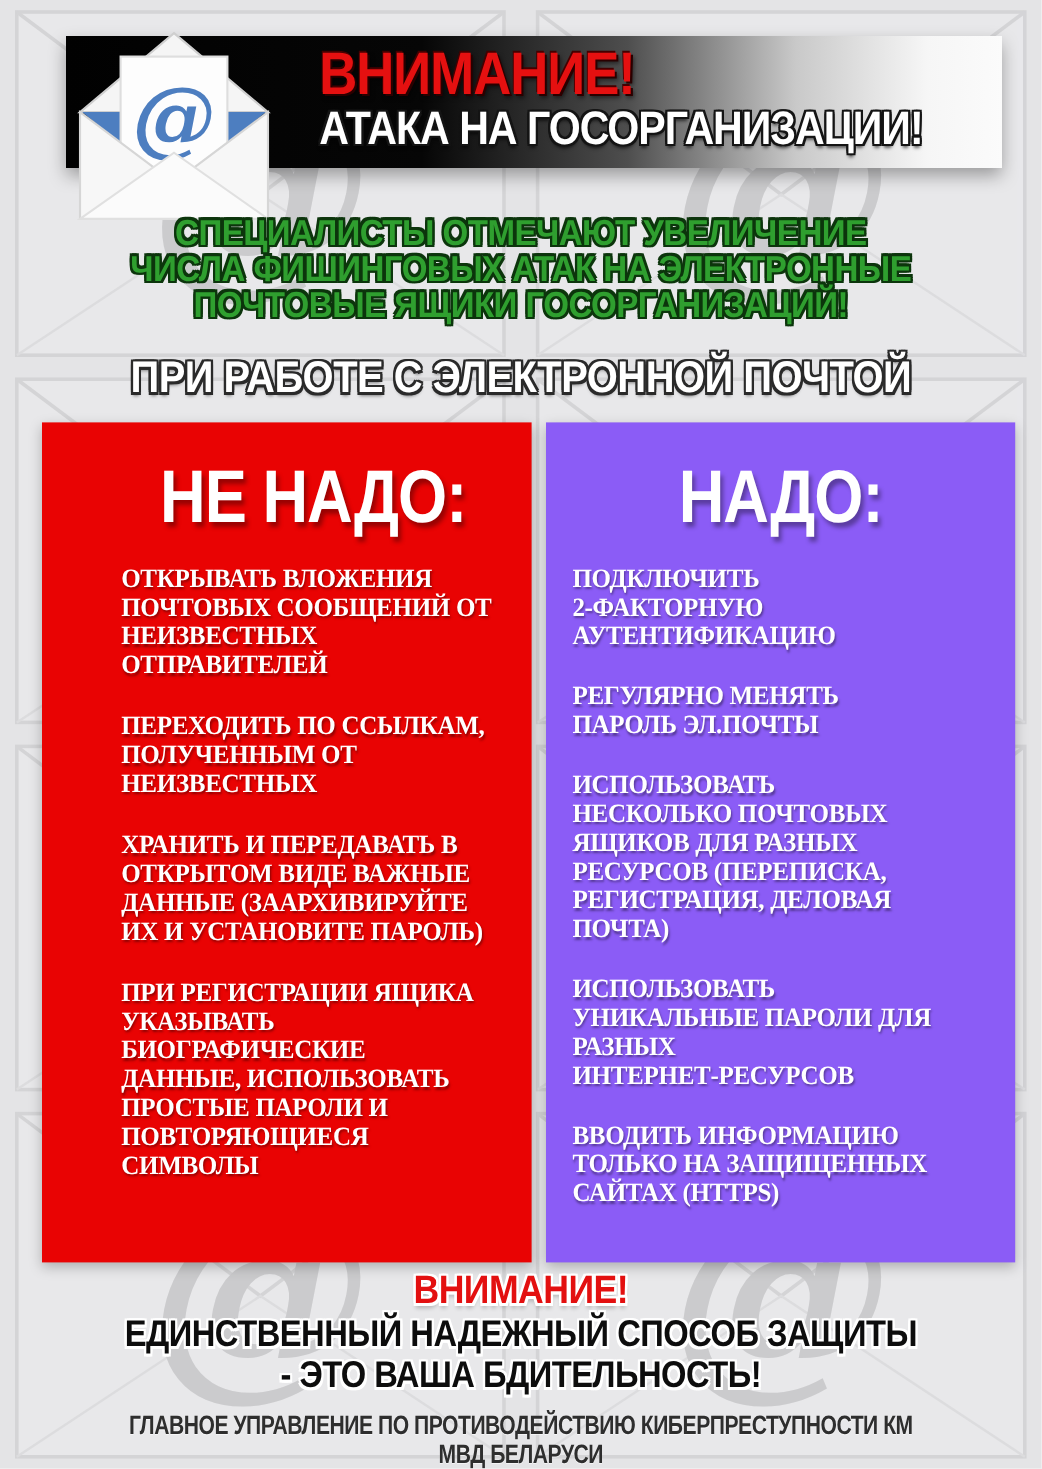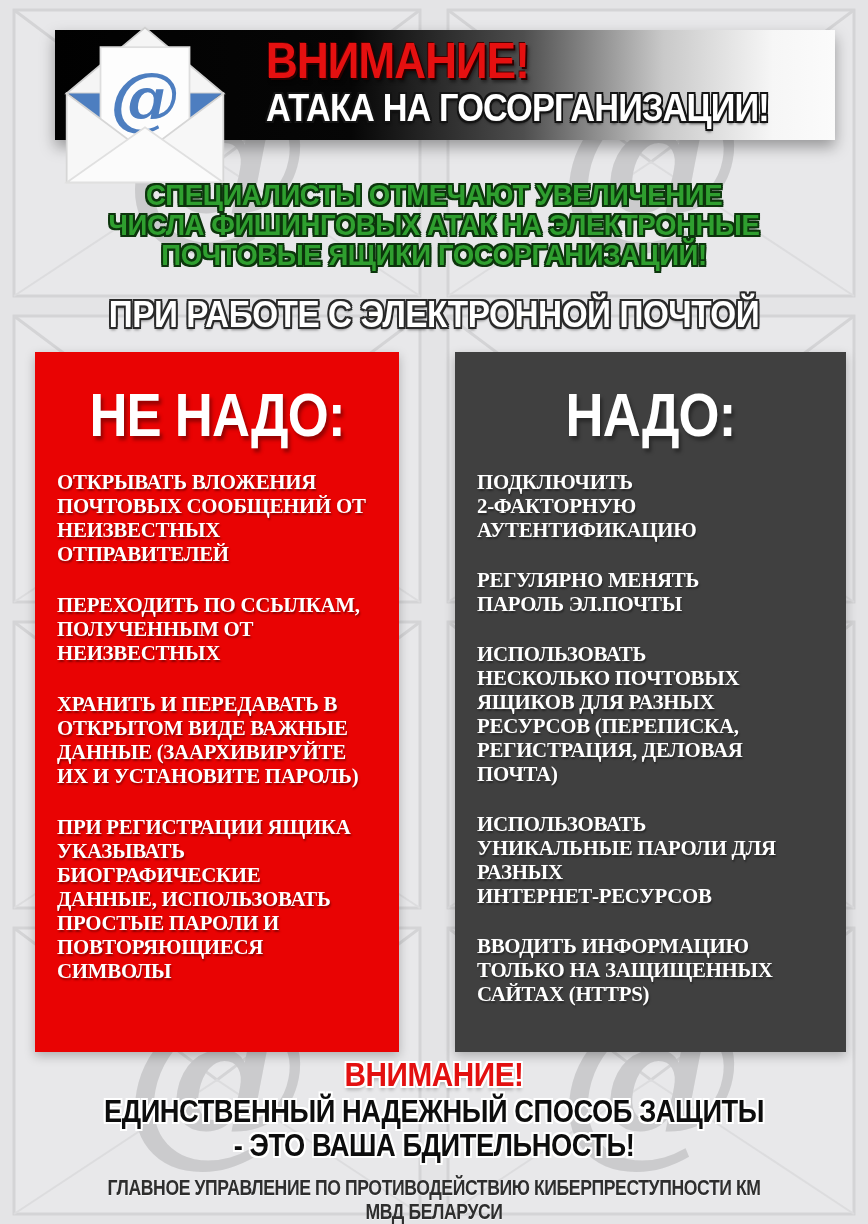--- a/index.html
+++ b/index.html
@@ -46,22 +46,22 @@
   .subtitle {
     position:absolute; left:0; top:296px; width:868px; text-align:center;
     font-size:37px; line-height:37px; color:#ffffff; letter-spacing:-0.5px;
     transform:scaleX(.9); transform-origin:center;
     text-shadow:-2px -2px 0 #2a2a2a,2px -2px 0 #2a2a2a,-2px 2px 0 #2a2a2a,2px 2px 0 #2a2a2a,
                 -2px 0 0 #2a2a2a,2px 0 0 #2a2a2a,0 -2px 0 #2a2a2a,0 3px 3px rgba(0,0,0,.45);
   }
 
   
   .col { position:absolute; top:352px; height:700px; box-shadow:0 4px 10px rgba(0,0,0,.25); }
-  .col-red   { left:35px;  width:364px; background:#e90303; }
-  .col-green { left:455px; width:391px; background:#404040; }
+  .col-red   { left:35px;  width:364px; background:#e90303;padding-left:44px; }
+  .col-green { left:455px; width:391px; background:#8b5cf6; }
   .col-head {
     margin-top:32px; text-align:center; font-size:62px; line-height:62px;
     color:#fff; letter-spacing:-1px; transform:scaleX(.85); transform-origin:center;
     text-shadow:3px 4px 4px rgba(0,0,0,.35);
   }
   .items { margin:24px 14px 0 22px;font-family:Liberation Serif, serif; }
   .item {
     font-size:22px; line-height:24px; margin-bottom:27px;
     color:#ffffff; white-space:pre-line; letter-spacing:-0.3px;
     transform:scaleX(.95); transform-origin:left;

